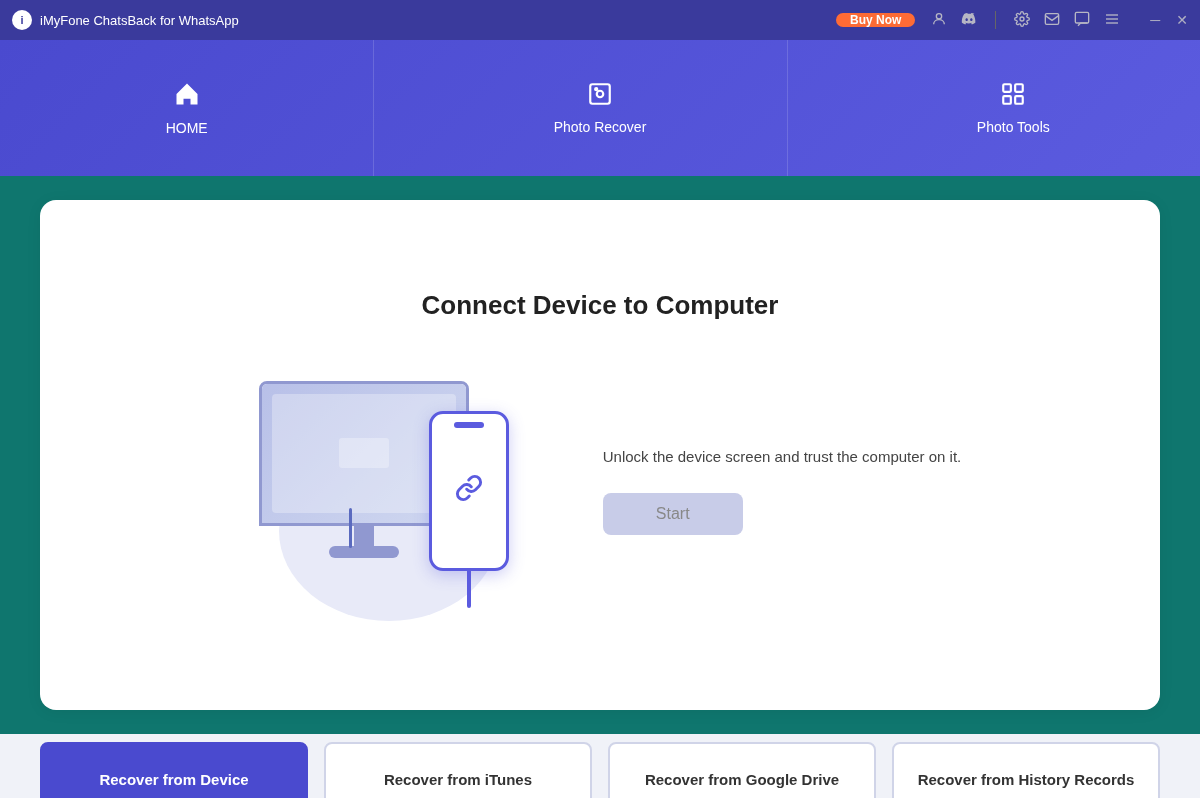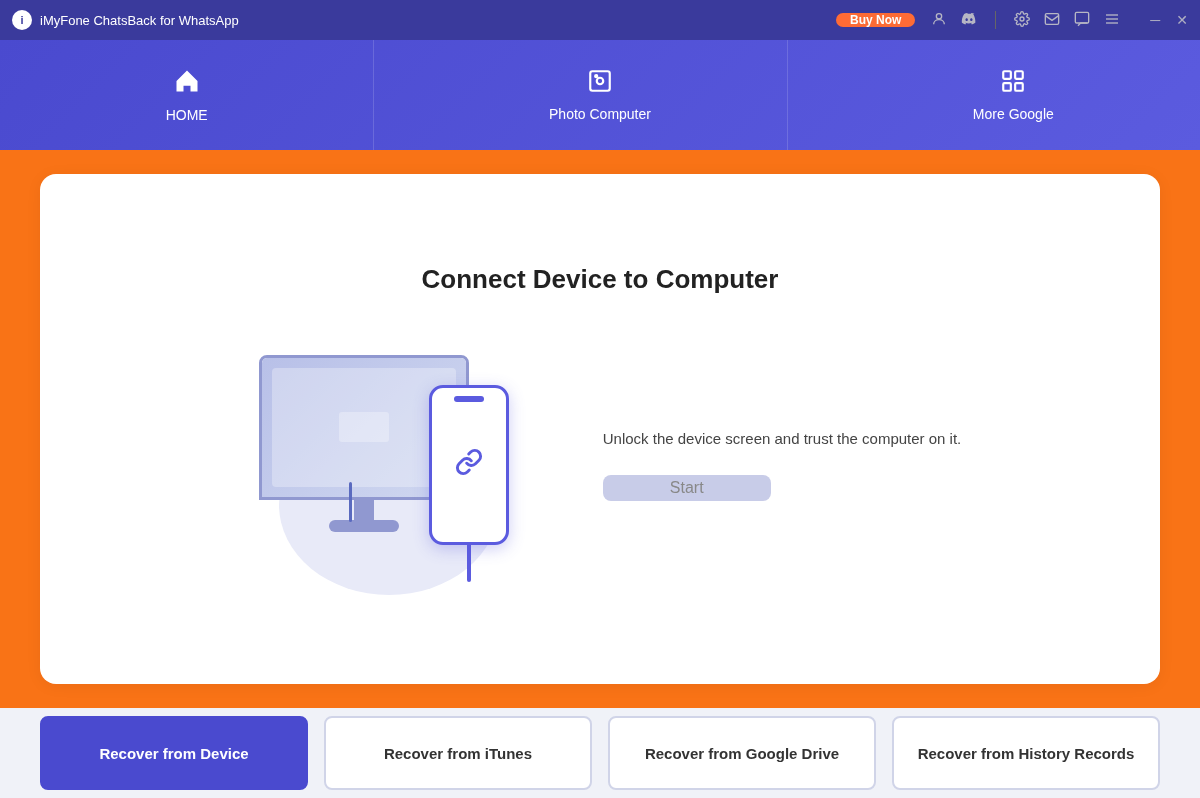--- a/index.html
+++ b/index.html
@@ -44,21 +44,21 @@
     }
     .titlebar-icon { cursor: pointer; opacity: 0.85; }
     .separator { width: 1px; height: 18px; background: #666; margin: 0 4px; }
     .titlebar-controls { display: flex; gap: 16px; margin-left: 16px; font-size: 14px; }
     .ctrl-btn { cursor: pointer; opacity: 0.8; }
 
     
     .navbar {
       display: flex;
       background: linear-gradient(135deg, #4a4acf 0%, #5b5bdf 100%);
-      height: 110px;
+      height: 136px;
       gap: 39px;
     }
     .nav-item {
       flex: 1;
       display: flex;
       flex-direction: column;
       align-items: center;
       justify-content: center;
       color: white;
       cursor: pointer;
@@ -79,21 +79,21 @@
     .nav-item.active::after {
       content: '';
       position: absolute;
       bottom: 0; left: 0; right: 0;
       height: 3px;
       background: white;
     }
 
     
     .main {
-      background: #f97316;
+      background: #0f766e;
       padding: 24px 40px;
       height: calc(798px - 40px - 110px - 90px);
       display: flex;
       align-items: center;
       justify-content: flex-start;
     }
 
     .content-card {
       background: white;
       border-radius: 16px;
@@ -243,24 +243,24 @@
       color: #5b5bdf;
       cursor: pointer;
       font-size: 14px;
       text-decoration: none;
     }
     .start-btn {
       background: #c8cce8;
       color: #888;
       border: none;
       border-radius: 8px;
-      padding: 4px 40px;
+      padding: 12px 40px;
       font-size: 16px;
       cursor: not-allowed;
-      width: 168px;
+      width: 140px;
       margin-top: 8px;
     }
 
     
     .bottom-bar {
       display: flex;
       background: #f0f2f8;
       padding: 16px 40px;
       gap: 16px;
       height: 90px;
@@ -348,32 +348,32 @@
     <span>HOME</span>
   </div>
   <div class="nav-item">
     <span class="nav-icon">
       <svg width="26" height="26" viewBox="0 0 24 24" fill="none" stroke="white" stroke-width="2">
           <rect x="3" y="3" width="18" height="18" rx="2"></rect>
           <circle cx="12" cy="12" r="3"></circle>
           <circle cx="8.5" cy="7.5" r="1" fill="white"></circle>
         </svg>
     </span>
-    <span>Photo Computer</span>
+    <span>Photo Recover</span>
   </div>
   <div class="nav-item">
     <span class="nav-icon">
       <svg width="26" height="26" viewBox="0 0 24 24" fill="none" stroke="white" stroke-width="2">
           <rect x="3" y="3" width="7" height="7" rx="1"></rect>
           <rect x="14" y="3" width="7" height="7" rx="1"></rect>
           <rect x="3" y="14" width="7" height="7" rx="1"></rect>
           <rect x="14" y="14" width="7" height="7" rx="1"></rect>
         </svg>
     </span>
-    <span>More Google</span>
+    <span>Photo Tools</span>
   </div>
 </div>
 
 <div class="main">
   <div class="content-card">
     <h2 class="connect-title">Connect Device to Computer</h2>
     <div class="connect-body">
 
       <div class="illustration">
         <div class="bg-circle"></div>

